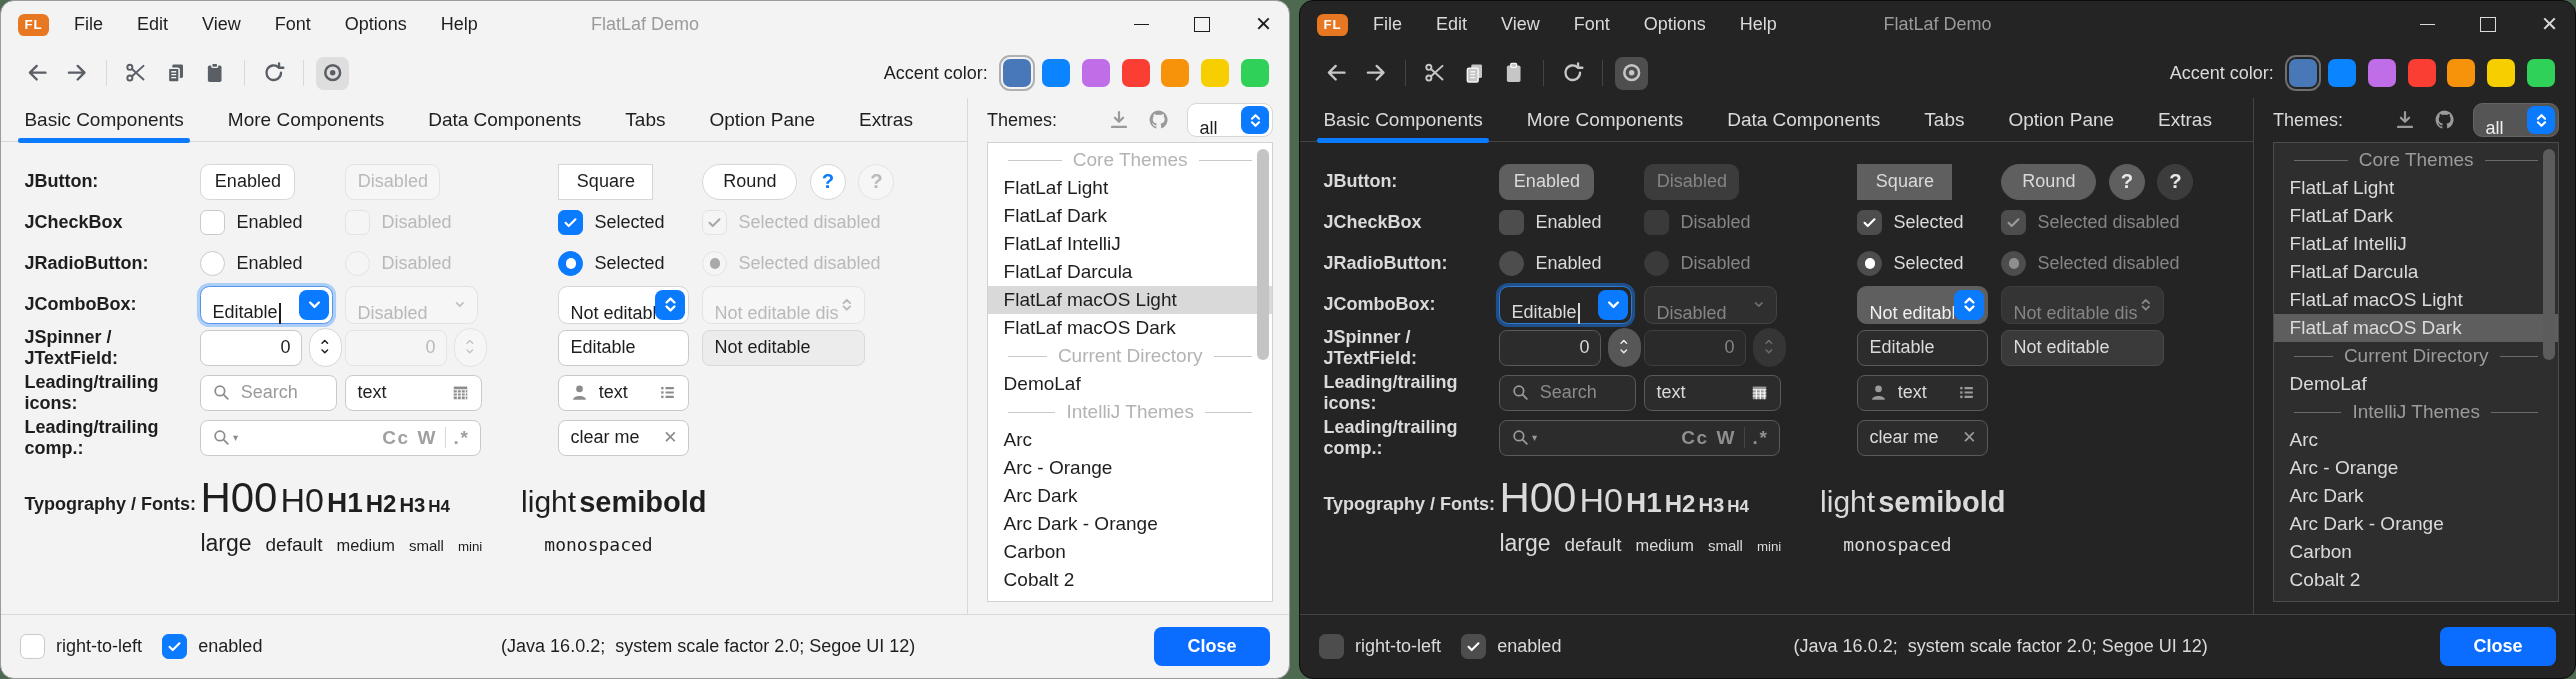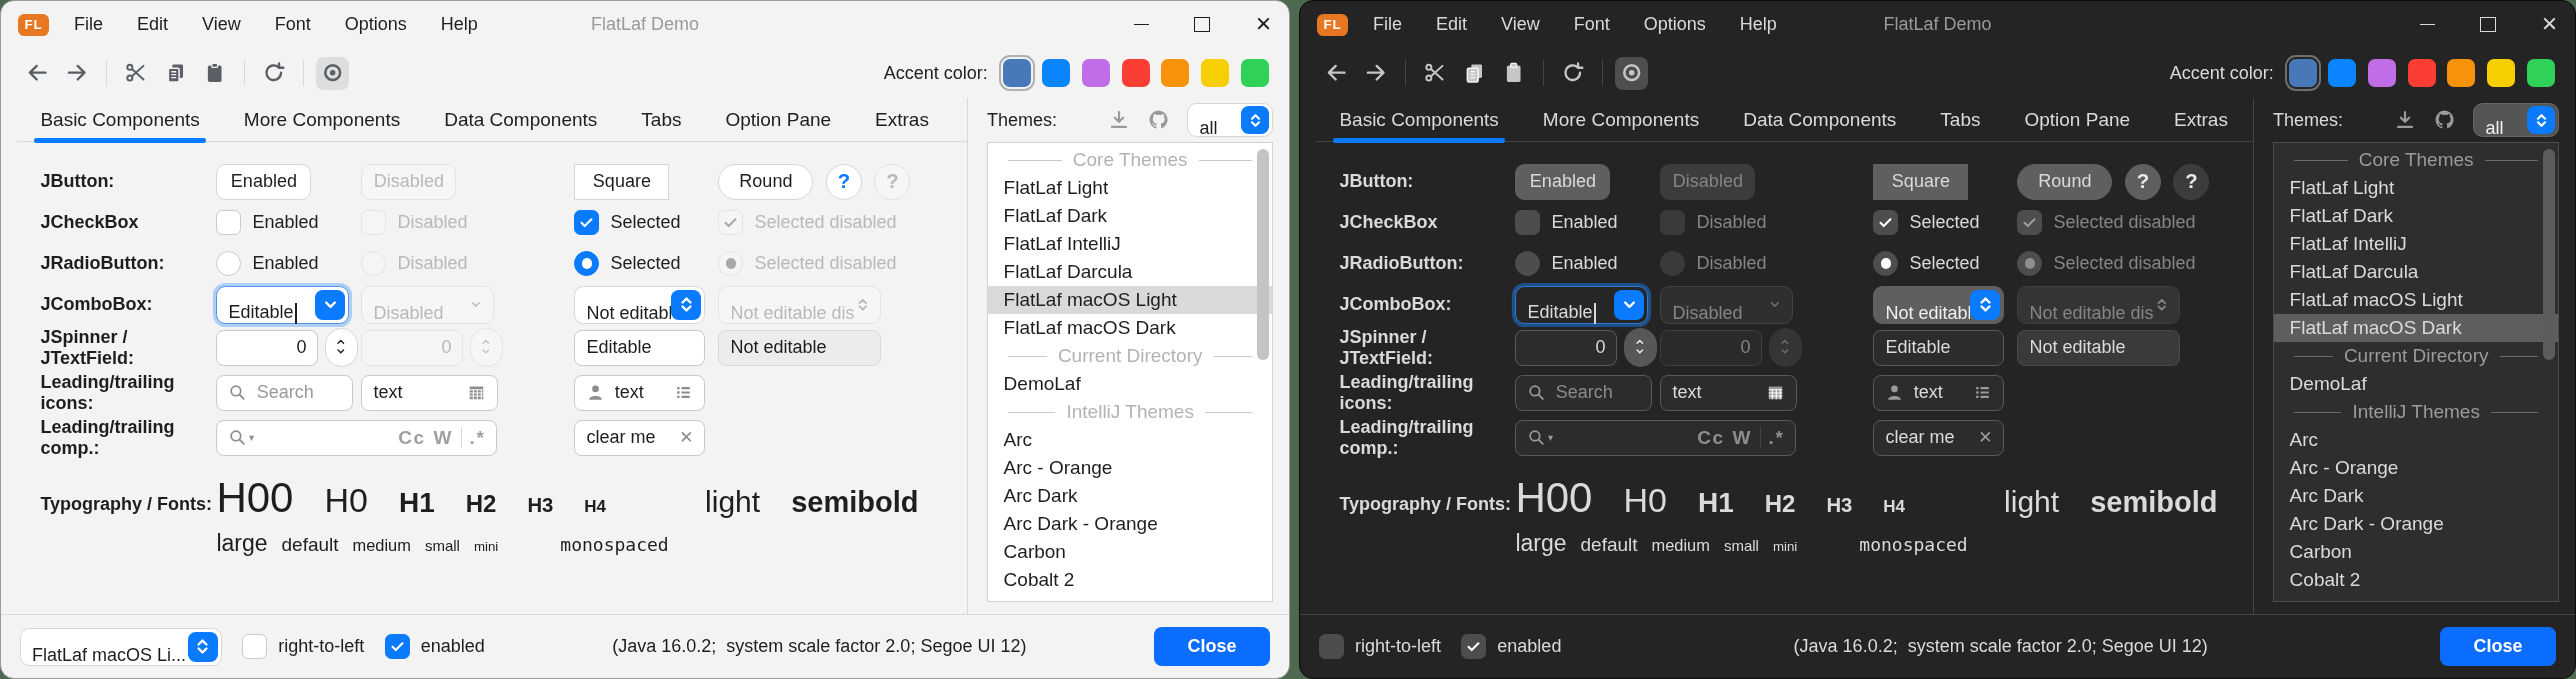--- a/index.html
+++ b/index.html
@@ -44,21 +44,21 @@
   .tbtn svg{display:block;}
   .tbtn.toggled{background:var(--togglebg);}
   .tsep{width:0.8px;height:26.6px;background:var(--sep);margin:0 6.3px;}
   .accentbox{margin-left:auto;display:flex;align-items:center;gap:11.7px;}
   .accentbox .alabel{font-size:18px;color:var(--txt);margin-right:3.1px;}
   .swatch{width:28px;height:28px;border-radius:7px;display:inline-block;}
   .win.light .swatch.selected{outline:2.3px solid #b0b0b0;outline-offset:2.3px;}
   .win.dark  .swatch.selected{outline:2.3px solid #6f6f6f;outline-offset:2.3px;}
 
   
-  .bodywrap{flex:1;display:flex;min-height:0;padding-left:16px;}
+  .bodywrap{flex:1;display:flex;min-height:0;}
   .main{flex:1;display:flex;flex-direction:column;min-width:0;}
 
   
   .tabbar{display:flex;gap:44px;align-items:center;height:44px;padding-left:23.4px;border-bottom:0.8px solid var(--sep);flex:0 0 auto;}
   .tab{font-size:19px;color:var(--txt);position:relative;height:100%;display:flex;align-items:center;cursor:default;}
   .tab.selected::after{content:"";position:absolute;left:-6.3px;right:-6.3px;bottom:-1.6px;height:4.7px;border-radius:2.3px;background:var(--accent);}
 
   
   .rows{padding-top:19px;}
   .row{display:flex;align-items:center;height:41px;padding-left:23.4px;}
@@ -138,21 +138,21 @@
   .tfield .ficon{color:var(--fieldicon);display:flex;align-items:center;}
   .tfield .grow{flex:1;}
   .tfield .traildim{color:#9f9f9f;font-weight:bold;font-size:19px;letter-spacing:1.6px;display:flex;align-items:center;gap:7.8px;}
   .win.dark .tfield .traildim{color:#8f8f8f;}
   .tfield .vline{width:0.8px;height:20.3px;background:var(--sep);}
 
   
   .typo{display:flex;padding-left:23.4px;margin-top:14px;}
   .typo .rlabel{padding-top:20.3px;}
   .typocontent{display:flex;flex-direction:column;gap:7.8px;}
-  .tline1{display:flex;align-items:baseline;gap:31px;color:var(--txt);}
+  .tline1{display:flex;align-items:baseline;gap:3px;color:var(--txt);}
   .tline2{display:flex;align-items:baseline;gap:14px;color:var(--txt);}
   .h00{font-size:42px;} .h0{font-size:34px;} .h1{font-size:28px;font-weight:bold;}
   .h2{font-size:24px;font-weight:bold;} .h3{font-size:20.3px;font-weight:bold;} .h4{font-size:17px;font-weight:bold;}
   .wlight{font-size:30px;font-weight:400;margin-left:68px;} .wsemi{font-size:29px;font-weight:600;}
   .tlarge{font-size:23px;} .tdefault{font-size:19px;} .tmedium{font-size:16.4px;}
   .tsmall{font-size:15px;} .tmini{font-size:13.3px;}
   .tmono{font-family:"DejaVu Sans Mono",monospace;font-size:18px;margin-left:48px;}
 
   
   .themes{width:322px;flex:0 0 auto;border-left:0.8px solid var(--sep);display:flex;flex-direction:column;
@@ -652,28 +652,20 @@
             <li class="theme-item">Arc Dark - Orange</li>
             <li class="theme-item">Carbon</li>
             <li class="theme-item">Cobalt 2</li>
           </ul>
         <span class="vthumb"></span>
       </div>
     </aside>
   </div>
 
   <div class="statusbar">
-    <span class="combo laf">
-        <span class="ctext">FlatLaf macOS Li...</span>
-        <span class="arrowbtn">
-          <svg width="19" height="19" viewBox="0 0 24 24">
-            <use href="#i-updown"></use>
-          </svg>
-        </span>
-      </span>
     <span class="check">
         <span class="box"></span>
         <span>right-to-left</span>
       </span>
     <span class="check">
         <span class="box checked">
           <svg width="17" height="17" viewBox="0 0 24 24">
             <use href="#i-check"></use>
           </svg>
         </span>

